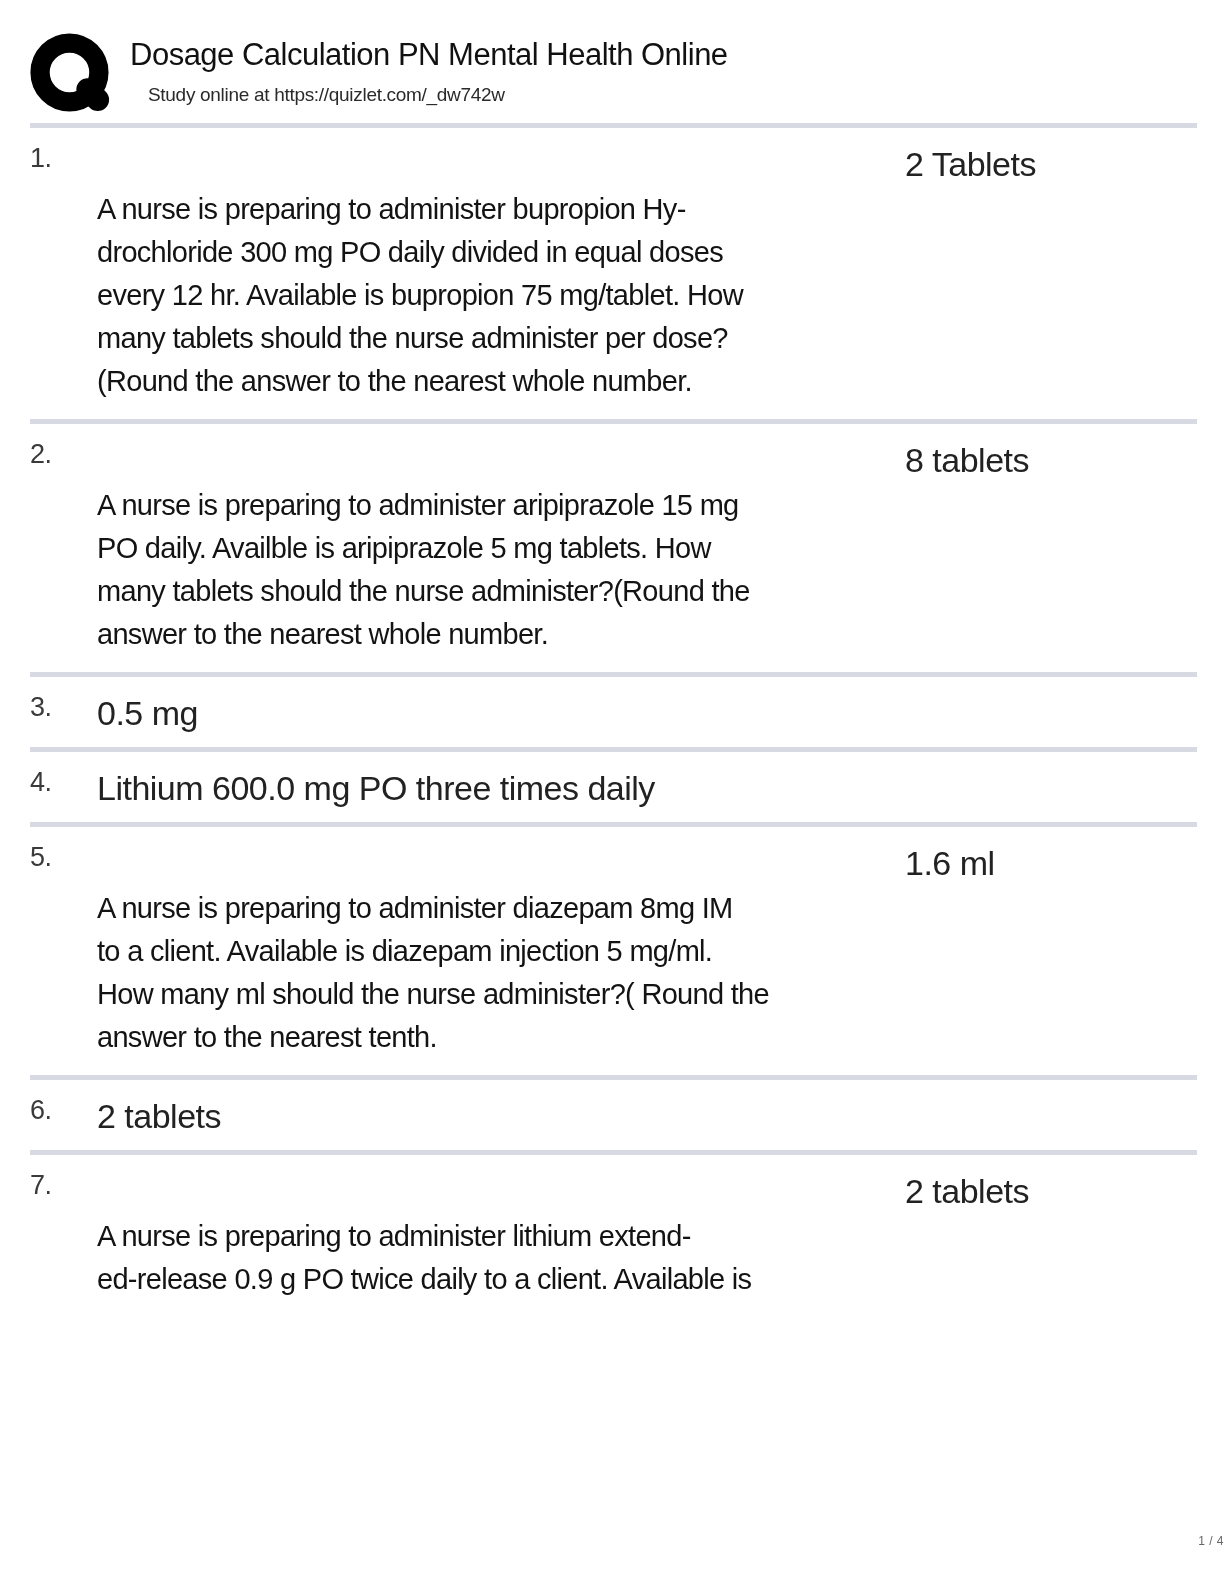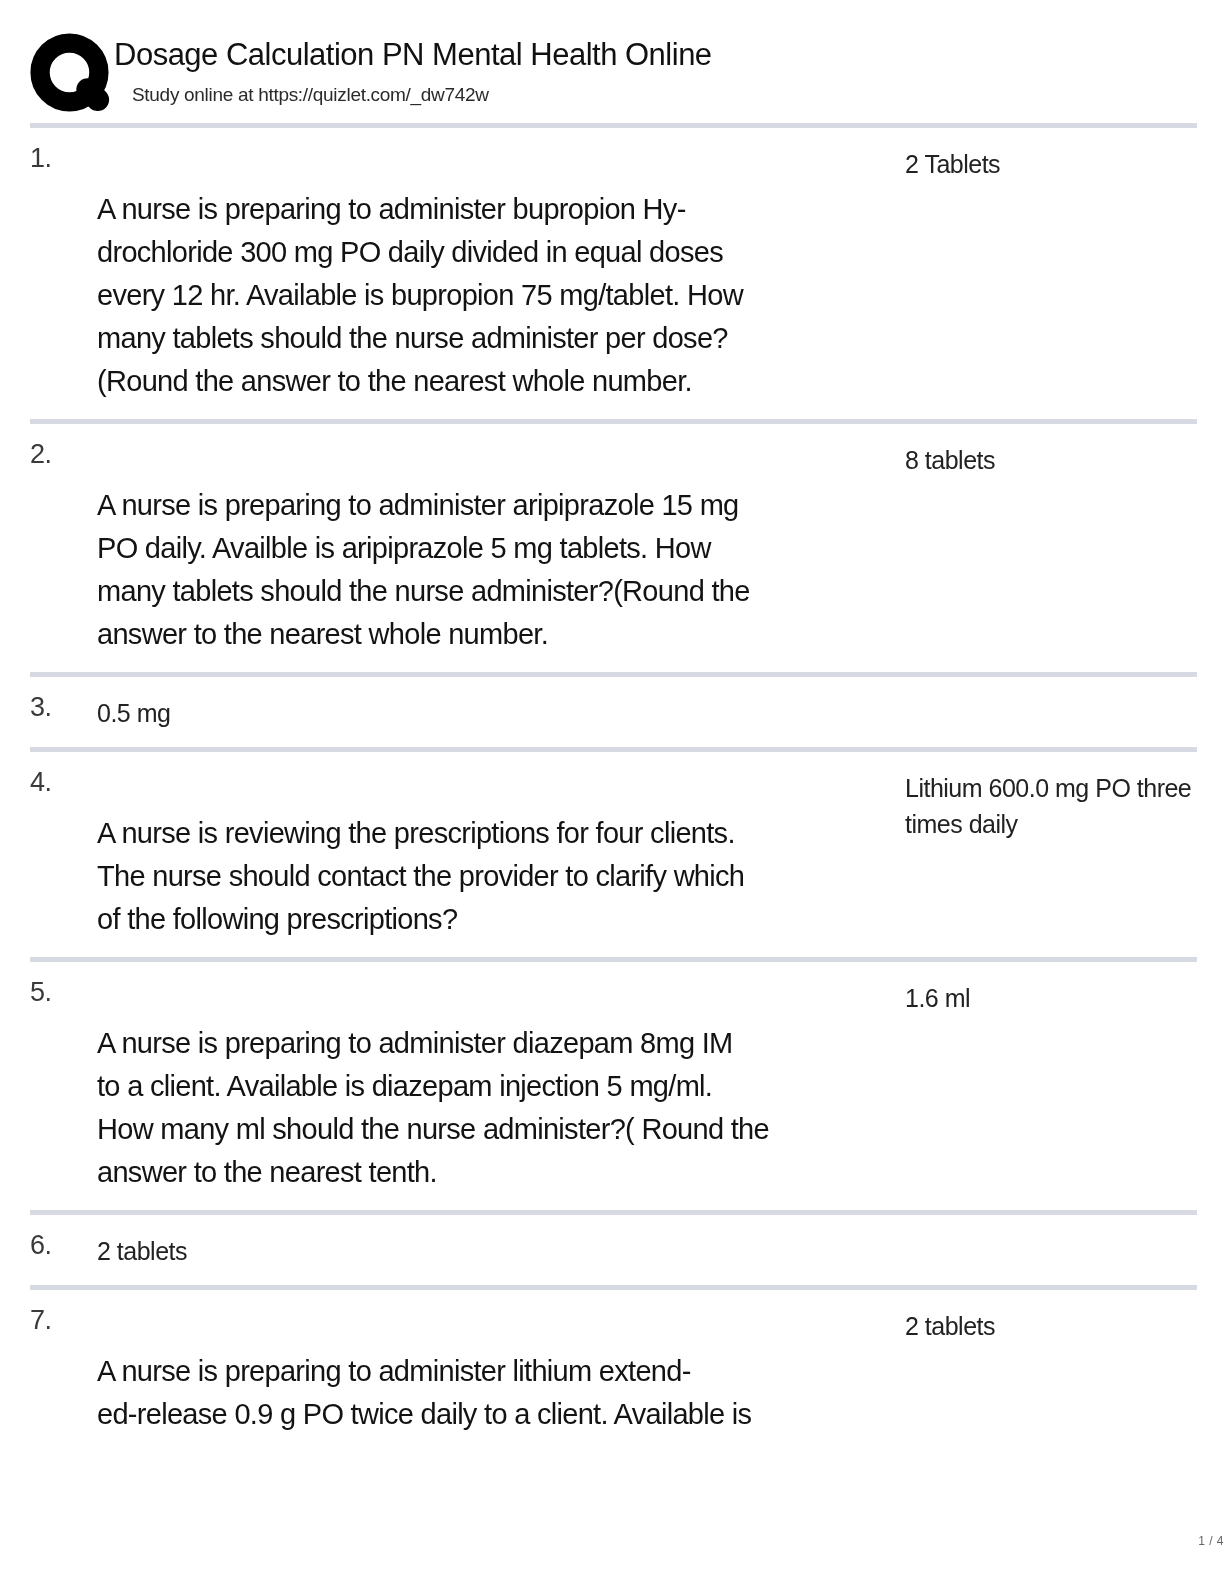--- a/index.html
+++ b/index.html
@@ -5,21 +5,21 @@
   html, body { margin: 0; padding: 0; background: #ffffff; }
   body {
     width: 1224px; height: 1584px;
     font-family: "Liberation Sans", sans-serif;
     color: #151515;
     -webkit-font-smoothing: antialiased;
   }
   .page { position: relative; width: 1224px; height: 1584px; overflow: hidden; background: #fff; }
 
   .header {
-    display: flex; align-items: flex-start; 
+    display: flex; align-items: flex-start; gap: 16px;
     padding: 33px 27px 0 30px;
   }
   .logo { flex: none; width: 84px; height: 84px; }
   .logo svg { display: block; }
   .header-text { padding-top: 4px; }
   .title {
     font-size: 31px; letter-spacing: -0.5px; color: #111;
     font-weight: 400; line-height: 36px;
   }
   .subtitle {
@@ -39,21 +39,21 @@
     flex: none; width: 67px; padding-top: 3px;
     font-size: 27px; letter-spacing: -0.5px; color: #3a3a3a;
   }
   .qtext {
     flex: none; width: 808px;
     font-size: 29px; line-height: 43px; letter-spacing: -0.7px;
     color: #131313; white-space: pre; margin-top: 48px;
   }
   .qanswer {
     flex: 1; min-width: 0; padding-top: 6px;
-    font-size: 25px; line-height: 36px; letter-spacing: -0.5px;
+    font-size: 34px; line-height: 36px; letter-spacing: -0.5px;
     color: #222;
   }
 
   .footer {
     position: absolute; left: 0; right: 0; bottom: 36px;
     text-align: right; font-size: 12px; letter-spacing: 0.5px; color: #666;
   }
 </style>
 </head>
 <body>
@@ -92,23 +92,20 @@
 many tablets should the nurse administer?(Round the
 answer to the nearest whole number.</div>
       <div class="qanswer">8 tablets</div>
     </div>
     <div class="qrow">
       <div class="qnum">3.</div>
       <div class="qanswer">0.5 mg</div>
     </div>
     <div class="qrow">
       <div class="qnum">4.</div>
-      <div class="qtext">A nurse is reviewing the prescriptions for four clients.
-The nurse should contact the provider to clarify which
-of the following prescriptions?</div>
       <div class="qanswer">Lithium 600.0 mg PO three times daily</div>
     </div>
     <div class="qrow">
       <div class="qnum">5.</div>
       <div class="qtext">A nurse is preparing to administer diazepam 8mg IM
 to a client. Available is diazepam injection 5 mg/ml.
 How many ml should the nurse administer?( Round the
 answer to the nearest tenth.</div>
       <div class="qanswer">1.6 ml</div>
     </div>

